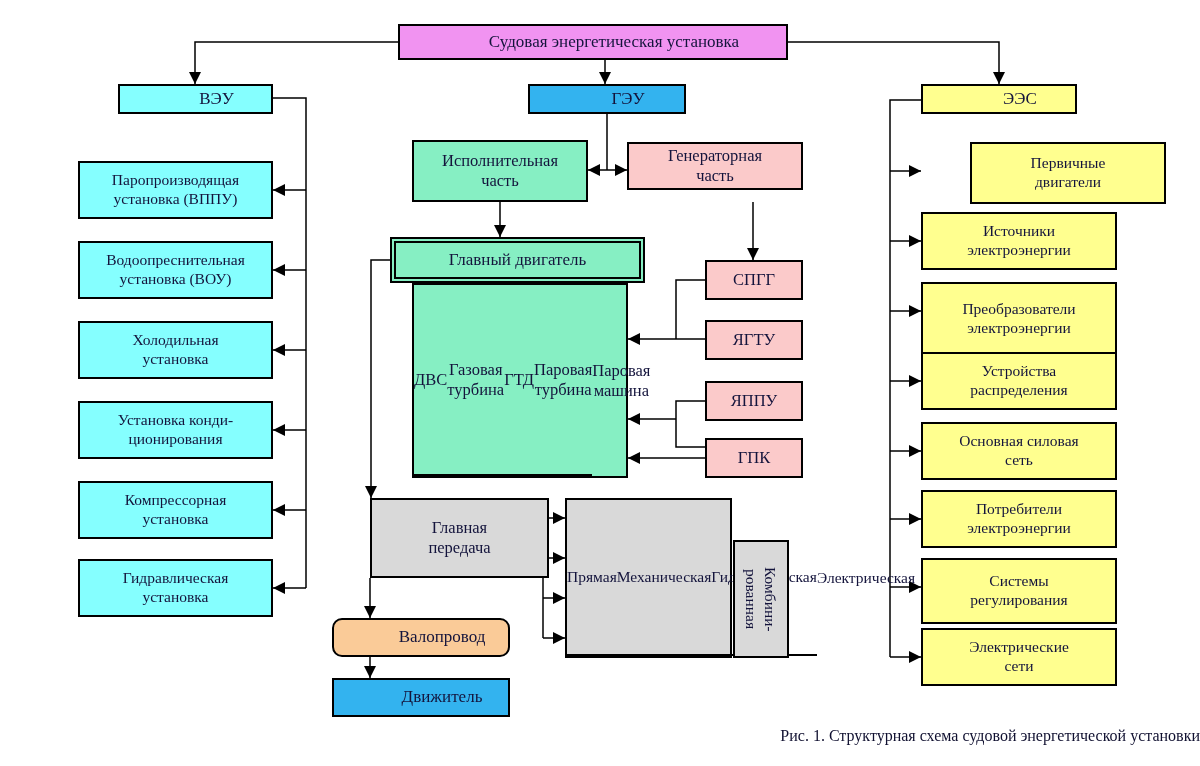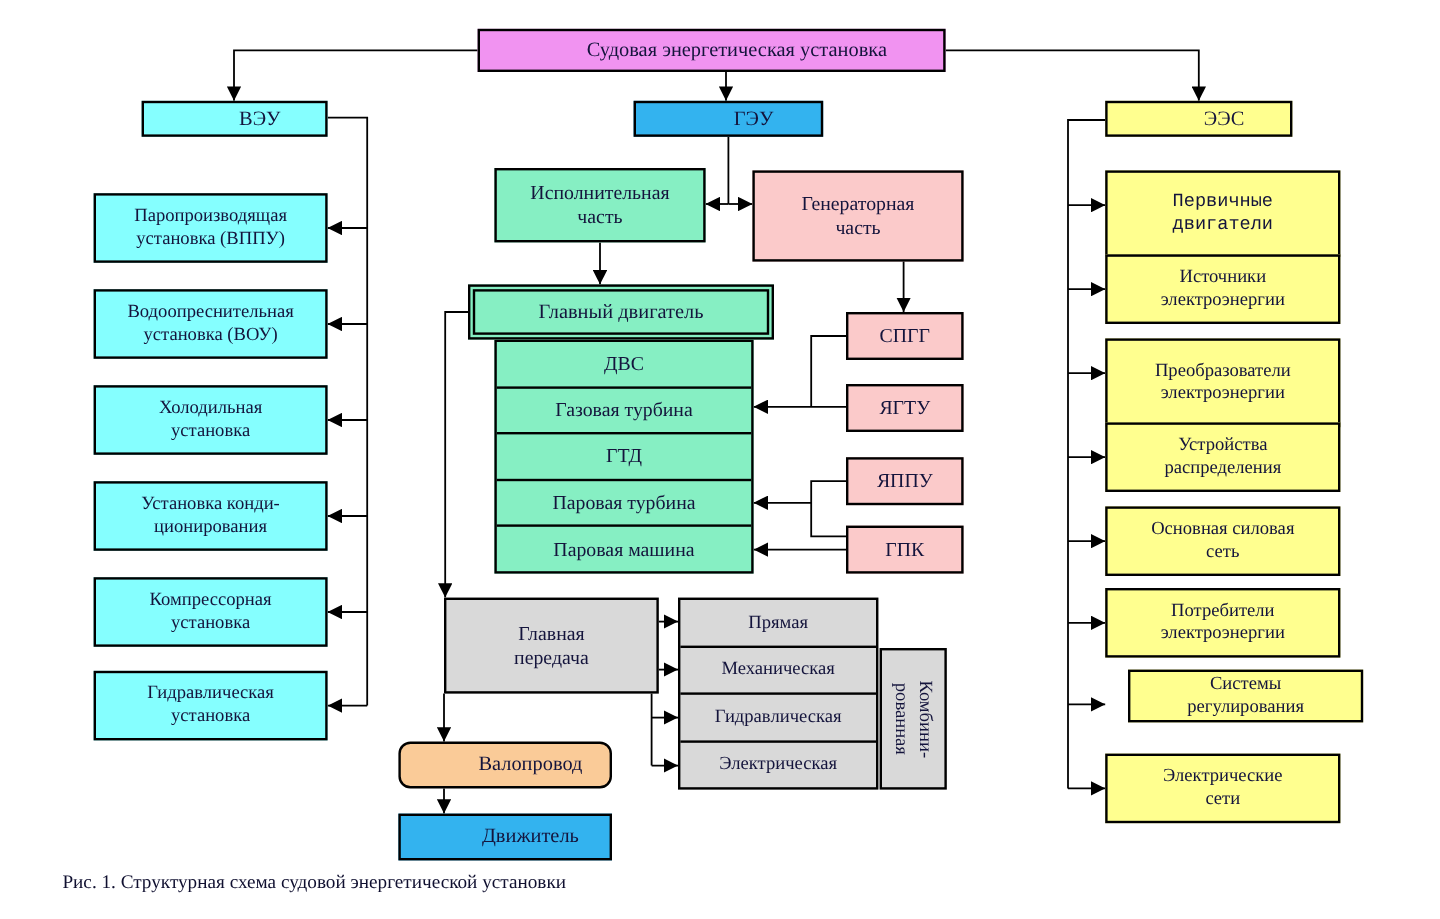--- a/index.html
+++ b/index.html
@@ -11,30 +11,30 @@
   .cyan{background:#85ffff;}
   .blue{background:#33b3ef;}
   .yellow{background:#ffff8f;}
   .green{background:#86efc3;}
   .pink{background:#fbcaca;}
   .gray{background:#d9d9d9;}
   .orange{background:#facb98;}
   .f17{font-size:17px;padding-left:42px;}
   .f16{font-size:16.5px;}
   .f15{font-size:15.5px;}
-  .stack{position:absolute;border:2px solid #000;box-sizing:border-box;display:flex;flex-direction:column;}
+  .stack{position:absolute;border:2px solid #000;box-sizing:border-box;display:flex;flex-direction:row;}
   .stack .row{flex:1;display:flex;align-items:center;justify-content:center;border-bottom:2px solid #000;
               text-align:center;}
   .stack .row:last-child{border-bottom:none;}
   .double{position:absolute;border:2px solid #000;background:#86efc3;padding:2px;box-sizing:border-box;}
   .double .inner{width:100%;height:100%;border:2px solid #000;display:flex;align-items:center;
                  justify-content:center;box-sizing:border-box;font-size:17px;}
   .vert{writing-mode:vertical-rl;white-space:pre-line;line-height:1.25;}
   #wires{position:absolute;left:0;top:0;width:1200px;height:766px;pointer-events:none;}
-  #caption{position:absolute;left:0;right:0;top:727px;text-align:left;font-size:16px;color:#101030;
+  #caption{position:absolute;left:0;right:0;top:727px;text-align:right;font-size:16px;color:#101030;
            padding-left:52px;}
 </style>
 </head>
 <body>
 
 <div id="stage">
 
   <svg id="wires" viewBox="0 0 1200 766">
     <defs>
       <marker id="ah" viewBox="0 0 10 10" refX="10" refY="5" markerWidth="8" markerHeight="8" orient="auto">
@@ -109,21 +109,21 @@
 установка</div>
   <div class="bx cyan f15" style="left:78px;top:401px;width:195px;height:58px;">Установка конди-
 ционирования</div>
   <div class="bx cyan f15" style="left:78px;top:481px;width:195px;height:58px;">Компрессорная
 установка</div>
   <div class="bx cyan f15" style="left:78px;top:559px;width:195px;height:58px;">Гидравлическая
 установка</div>
 
   <div class="bx green f16" style="left:412px;top:140px;width:176px;height:62px;">Исполнительная
 часть</div>
-  <div class="bx pink f16" style="left:627px;top:142px;width:176px;height:76px;">Генераторная
+  <div class="bx pink f16" style="left:627px;top:142px;width:176px;height:48px;">Генераторная
 часть</div>
 
   <div class="double" style="left:390px;top:237px;width:255px;height:46px;">
     <div class="inner">Главный двигатель</div>
   </div>
 
   <div class="stack green f16" style="left:412px;top:283px;width:216px;height:195px;">
     <div class="row">ДВС</div>
     <div class="row">Газовая турбина</div>
     <div class="row">ГТД</div>
@@ -147,32 +147,32 @@
   </div>
 
   <div class="bx gray f15" style="left:733px;top:540px;width:56px;height:118px;">
     <span class="vert">Комбини-
 рованная</span>
   </div>
 
   <div class="bx orange f17" style="left:332px;top:618px;width:178px;height:39px;border-radius:10px;">Валопровод</div>
   <div class="bx blue f17" style="left:332px;top:678px;width:178px;height:39px;">Движитель</div>
 
-  <div class="bx yellow f15" style="left:921px;top:142px;width:196px;height:72px;font-family:Liberation Mono, monospace;">Первичные
+  <div class="bx yellow f15" style="left:970px;top:142px;width:196px;height:62px;">Первичные
 двигатели</div>
   <div class="bx yellow f15" style="left:921px;top:212px;width:196px;height:58px;">Источники
 электроэнергии</div>
   <div class="bx yellow f15" style="left:921px;top:282px;width:196px;height:74px;">Преобразователи
 электроэнергии</div>
   <div class="bx yellow f15" style="left:921px;top:352px;width:196px;height:58px;">Устройства
 распределения</div>
   <div class="bx yellow f15" style="left:921px;top:422px;width:196px;height:58px;">Основная силовая
 сеть</div>
   <div class="bx yellow f15" style="left:921px;top:490px;width:196px;height:58px;">Потребители
 электроэнергии</div>
-  <div class="bx yellow f15" style="left:921px;top:558px;width:196px;height:44px;margin-left:19px;">Системы
+  <div class="bx yellow f15" style="left:921px;top:558px;width:196px;height:66px;">Системы
 регулирования</div>
   <div class="bx yellow f15" style="left:921px;top:628px;width:196px;height:58px;">Электрические
 сети</div>
 
   <div id="caption">Рис. 1. Структурная схема судовой энергетической установки</div>
 
 </div>
 
 </body></html>

